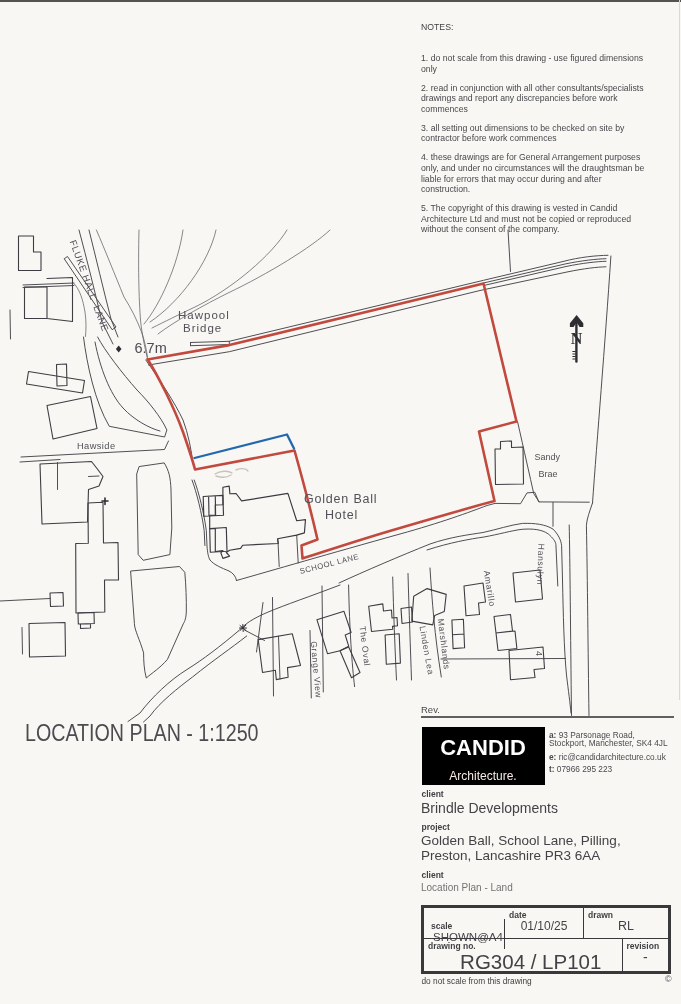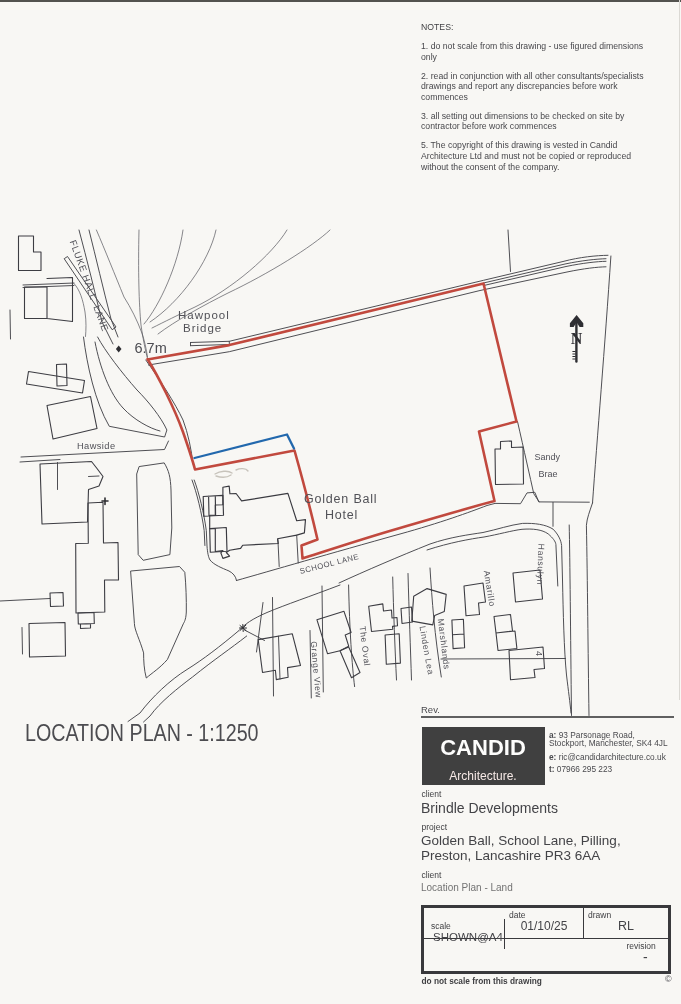--- a/index.html
+++ b/index.html
@@ -1,29 +1,30 @@
 <!DOCTYPE html>
 <html><head><meta charset="utf-8">
 <style>
 html,body{margin:0;padding:0}
 body{width:681px;height:1004px;position:relative;background:#f8f7f4;font-family:"Liberation Sans",sans-serif;color:#47474b;overflow:hidden;-webkit-font-smoothing:antialiased}
 .abs{position:absolute}
-.lbl{font-weight:normal;font-size:8.5px;color:#414144}
+.lbl{font-weight:bold;font-size:8.5px;color:#414144}
 </style></head>
 <body>
 
 <div class="abs" style="left:0;top:0;width:681px;height:1.8px;background:#53534f"></div>
 
 <div class="abs" style="left:678.5px;top:0;width:1px;height:700px;background:#dbd9d4"></div>
 
 <div class="abs" style="left:421px;top:21.5px;width:240px;font-size:8.7px;line-height:10.7px;color:#48484c">
 <div style="font-weight:normal;color:#3f3f42">NOTES:</div>
-<div style="margin-top:9px">1. do not scale from this drawing - use figured dimensions<br>only</div>
+<div style="margin-top:21px">1. do not scale from this drawing - use figured dimensions<br>only</div>
 <div style="margin-top:8px">2. read in conjunction with all other consultants/specialists<br>drawings and report any discrepancies before work<br>commences</div>
 <div style="margin-top:8px">3. all setting out dimensions to be checked on site by<br>contractor before work commences</div>
+<div style="margin-top:8px">4. these drawings are for General Arrangement purposes<br>only, and under no circumstances will the draughtsman be<br>liable for errors that may occur during and after<br>construction.</div>
 <div style="margin-top:8px">5. The copyright of this drawing is vested in Candid<br>Architecture Ltd and must not be copied or reproduced<br>without the consent of the company.</div>
 </div>
 
 <svg class="abs" style="left:0;top:0" width="681" height="1004" viewBox="0 0 681 1004" fill="none" stroke-linecap="round" stroke-linejoin="round">
 <g stroke="#46464b" stroke-width="0.95" fill="none">
 
 <path d="M79,230 C87,260 95,292 102,322 L113,344"></path>
 
 <path d="M89,230 C96,258 103,288 111,319 L118,337"></path>
 
@@ -229,21 +230,21 @@
 <text x="536" y="651" font-size="9" transform="rotate(90 536 651)">4</text>
 </g>
 </svg>
 
 <div class="abs" style="left:25px;top:720px;font-size:23px;color:#4c4c50;transform:scaleX(.855);transform-origin:0 0">LOCATION PLAN - 1:1250</div>
 
 <div class="abs" style="left:421px;top:716px;width:253px;height:1.6px;background:#606060"></div>
 
 <div class="abs" style="left:421px;top:703.5px;font-size:9.5px;color:#4a4a4e">Rev.</div>
 
-<div class="abs" style="left:421.5px;top:727px;width:123px;height:58px;background:#404040;text-align:center">
+<div class="abs" style="left:421.5px;top:727px;width:123px;height:58px;background:#000000;text-align:center">
 <div style="font-weight:bold;font-size:22px;color:#fdfdfc;margin-top:7.5px;letter-spacing:0px">CANDID</div>
 <div style="font-size:12px;color:#f6e9e6;margin-top:8px">Architecture.</div>
 </div>
 
 <div class="abs" style="left:549px;top:730.5px;font-size:8.3px;line-height:8.2px;color:#4a4a4e">
 <div><b>a:</b> 93 Parsonage Road,<br>Stockport, Manchester, SK4 4JL</div>
 <div style="margin-top:6.5px"><b>e:</b> ric@candidarchitecture.co.uk</div>
 <div style="margin-top:3.5px"><b>t:</b> 07966 295 223</div>
 </div>
 
@@ -265,22 +266,26 @@
     <div style="position:absolute;left:81px;top:0;width:79px;height:100%;border-right:1.5px solid #39393c;box-sizing:border-box">
       <div class="lbl" style="position:absolute;left:4px;top:2px">date</div>
       <div style="position:absolute;left:0;top:11px;width:100%;text-align:center;font-size:12px;color:#434347">01/10/25</div>
     </div>
     <div style="position:absolute;left:160px;top:0;right:0;height:100%">
       <div class="lbl" style="position:absolute;left:4px;top:2px">drawn</div>
       <div style="position:absolute;left:0;top:11px;width:100%;text-align:center;font-size:12.5px;color:#434347">RL</div>
     </div>
   </div>
   <div style="position:absolute;left:0;top:31px;width:100%;bottom:0">
+    <div style="position:absolute;left:0;top:0;width:198.5px;height:100%;border-right:1.5px solid #39393c;box-sizing:border-box">
+      <div class="lbl" style="position:absolute;left:4px;top:2px">drawing no.</div>
+      <div style="position:absolute;left:0;top:10.5px;width:100%;text-align:center;text-indent:16px;font-size:20.5px;color:#434347">RG304 / LP101</div>
+    </div>
     <div style="position:absolute;left:198.5px;top:0;right:0;height:100%">
       <div class="lbl" style="position:absolute;left:4px;top:2px">revision</div>
       <div style="position:absolute;left:0;top:10px;width:100%;text-align:center;font-size:14px;color:#434347">-</div>
     </div>
   </div>
 </div>
 
-<div class="abs" style="left:421.5px;top:976px;font-size:8.3px;font-weight:bold;color:#3f3f42">do not scale from this drawing</div>
+<div class="abs" style="left:421.5px;top:976px;font-size:8.3px;font-weight:normal;color:#3f3f42">do not scale from this drawing</div>
 
 <div class="abs" style="left:665px;top:974px;font-size:9px;color:#55555a">©</div>
 
 </body></html>

